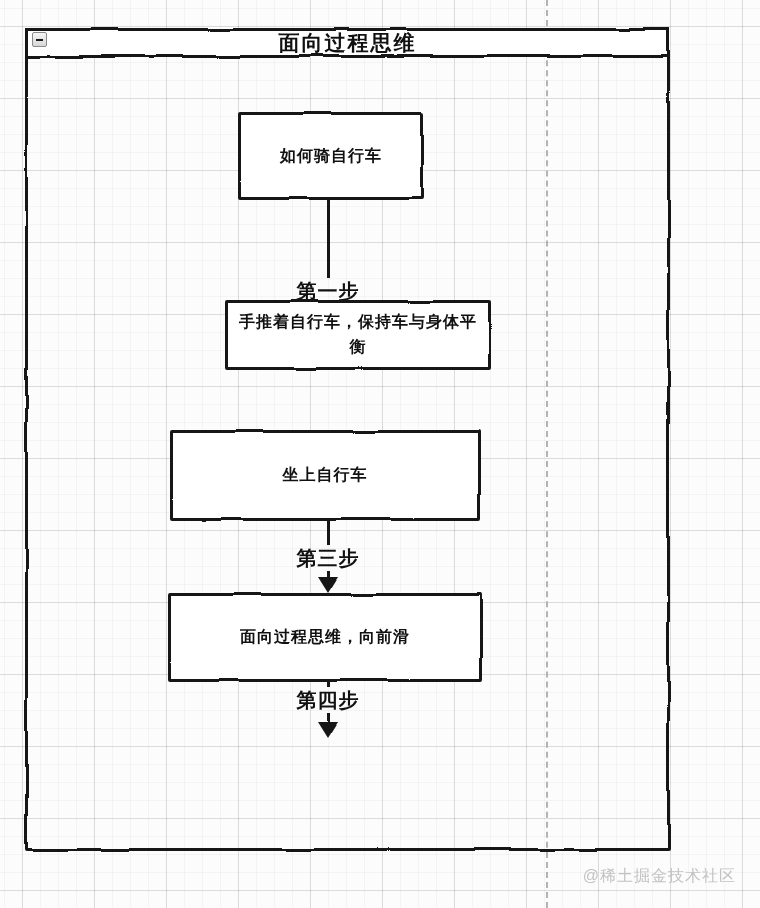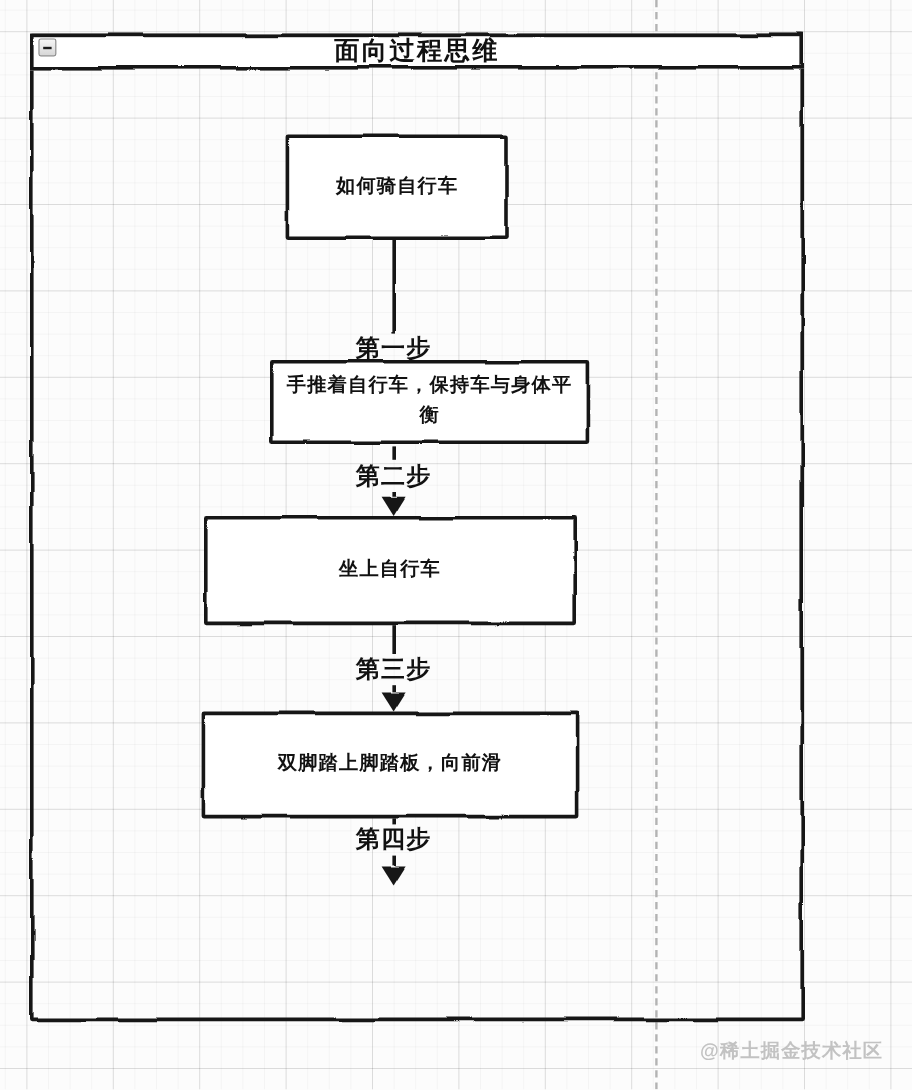--- a/index.html
+++ b/index.html
@@ -71,21 +71,21 @@
     letter-spacing:1px; line-height:24px; margin:1px 0; white-space:nowrap;
   }
   .arrowhead {
     flex:0 0 auto; width:0; height:0;
     border-left:10px solid transparent; border-right:10px solid transparent;
     border-top:16px solid #161616; filter:url(#sketch-soft);
   }
 
   .watermark {
     position:absolute; right:24px; top:866px; font-size:16px; letter-spacing:1px;
-    color:#c2c2c2; z-index:0;font-weight:bold;
+    color:#c2c2c2; z-index:0;
   }
 </style>
 </head>
 <body>
 
 <svg width="0" height="0" style="position:absolute" aria-hidden="true">
   <defs>
     <filter id="sketch-strong" x="-20%" y="-20%" width="140%" height="140%">
       <feTurbulence type="fractalNoise" baseFrequency="0.018" numOctaves="2" seed="7" result="n"></feTurbulence>
       <feDisplacementMap in="SourceGraphic" in2="n" scale="5" xChannelSelector="R" yChannelSelector="G"></feDisplacementMap>
@@ -122,42 +122,36 @@
     <div class="edge-label">第一步</div>
     <div class="edge-line stub"></div>
     <div class="arrowhead"></div>
   </div>
 
   <div class="node" style="left:192px; top:300px; width:266px; height:70px;margin-left:33px;">
     <div class="node-bg"></div>
     <div class="node-label" style="padding:0 14px; line-height:1.55;">手推着自行车，保持车与身体平衡</div>
   </div>
 
-  <div class="edge" style="top:372px; height:58px;">
-    <div class="edge-line grow"></div>
-    <div class="edge-label">第二步</div>
-    <div class="edge-line stub" style="flex-basis:4px;"></div>
-    <div class="arrowhead"></div>
-  </div>
 
   <div class="node" style="left:170px; top:430px; width:310px; height:91px;">
     <div class="node-bg"></div>
     <div class="node-label">坐上自行车</div>
   </div>
 
   <div class="edge" style="top:521px; height:72px;">
     <div class="edge-line grow"></div>
     <div class="edge-label">第三步</div>
     <div class="edge-line stub" style="flex-basis:6px;"></div>
     <div class="arrowhead"></div>
   </div>
 
   <div class="node" style="left:168px; top:593px; width:314px; height:89px;">
     <div class="node-bg"></div>
-    <div class="node-label">双脚踏上脚踏板，向前滑</div>
+    <div class="node-label">面向过程思维，向前滑</div>
   </div>
 
   <div class="edge" style="top:682px; height:56px;">
     <div class="edge-line grow"></div>
     <div class="edge-label">第四步</div>
     <div class="edge-line stub"></div>
     <div class="arrowhead"></div>
   </div>
 
 

